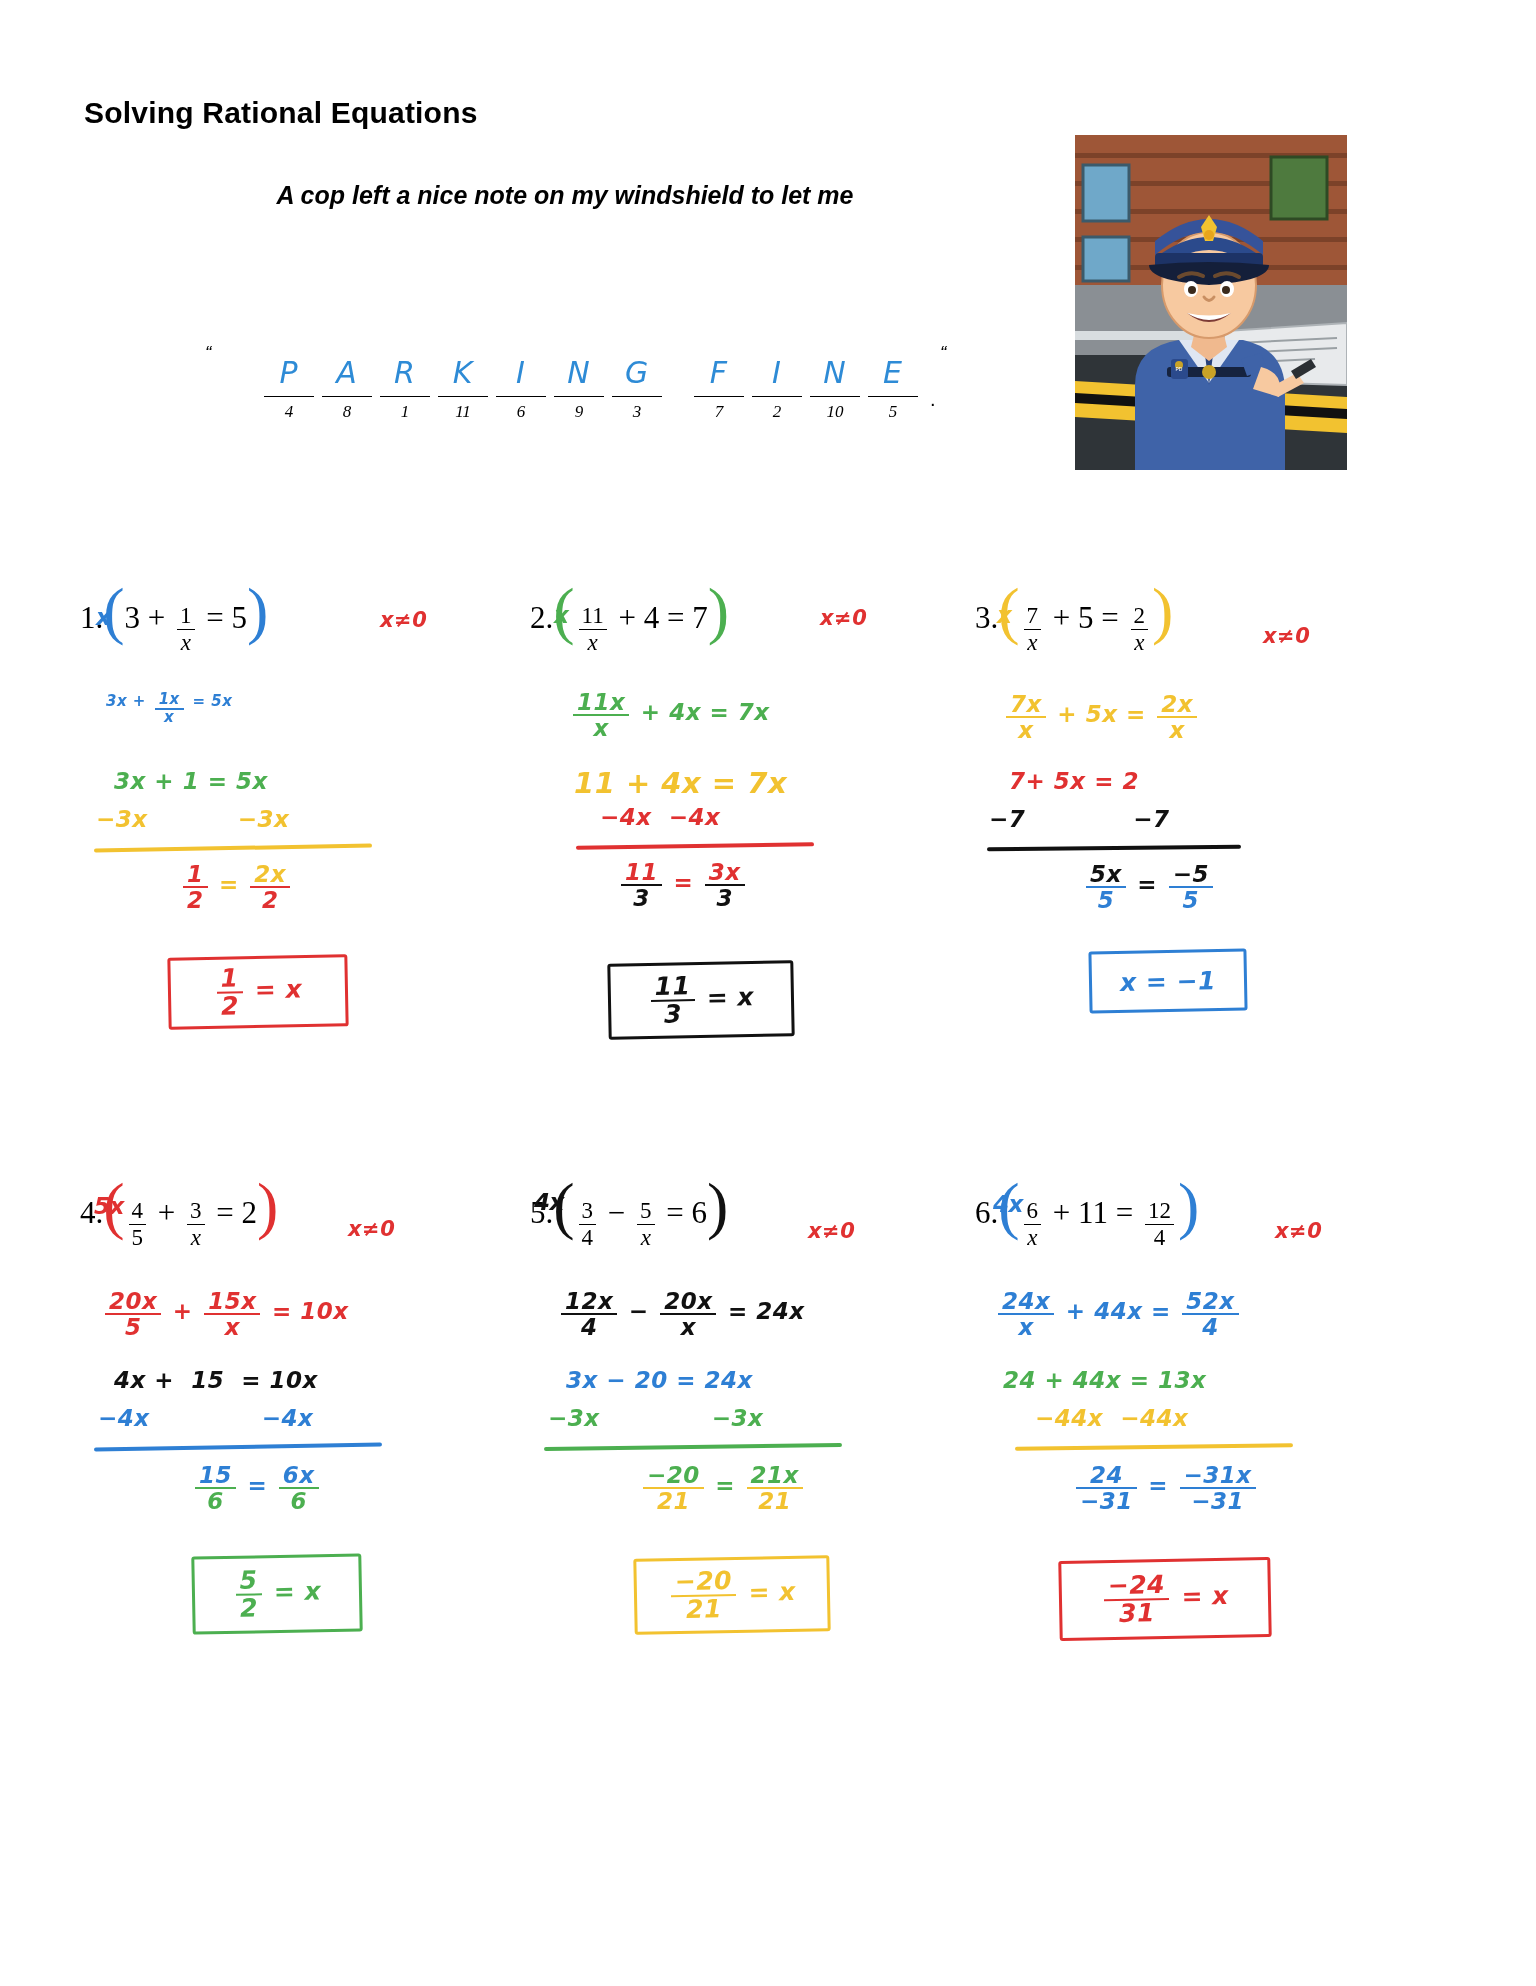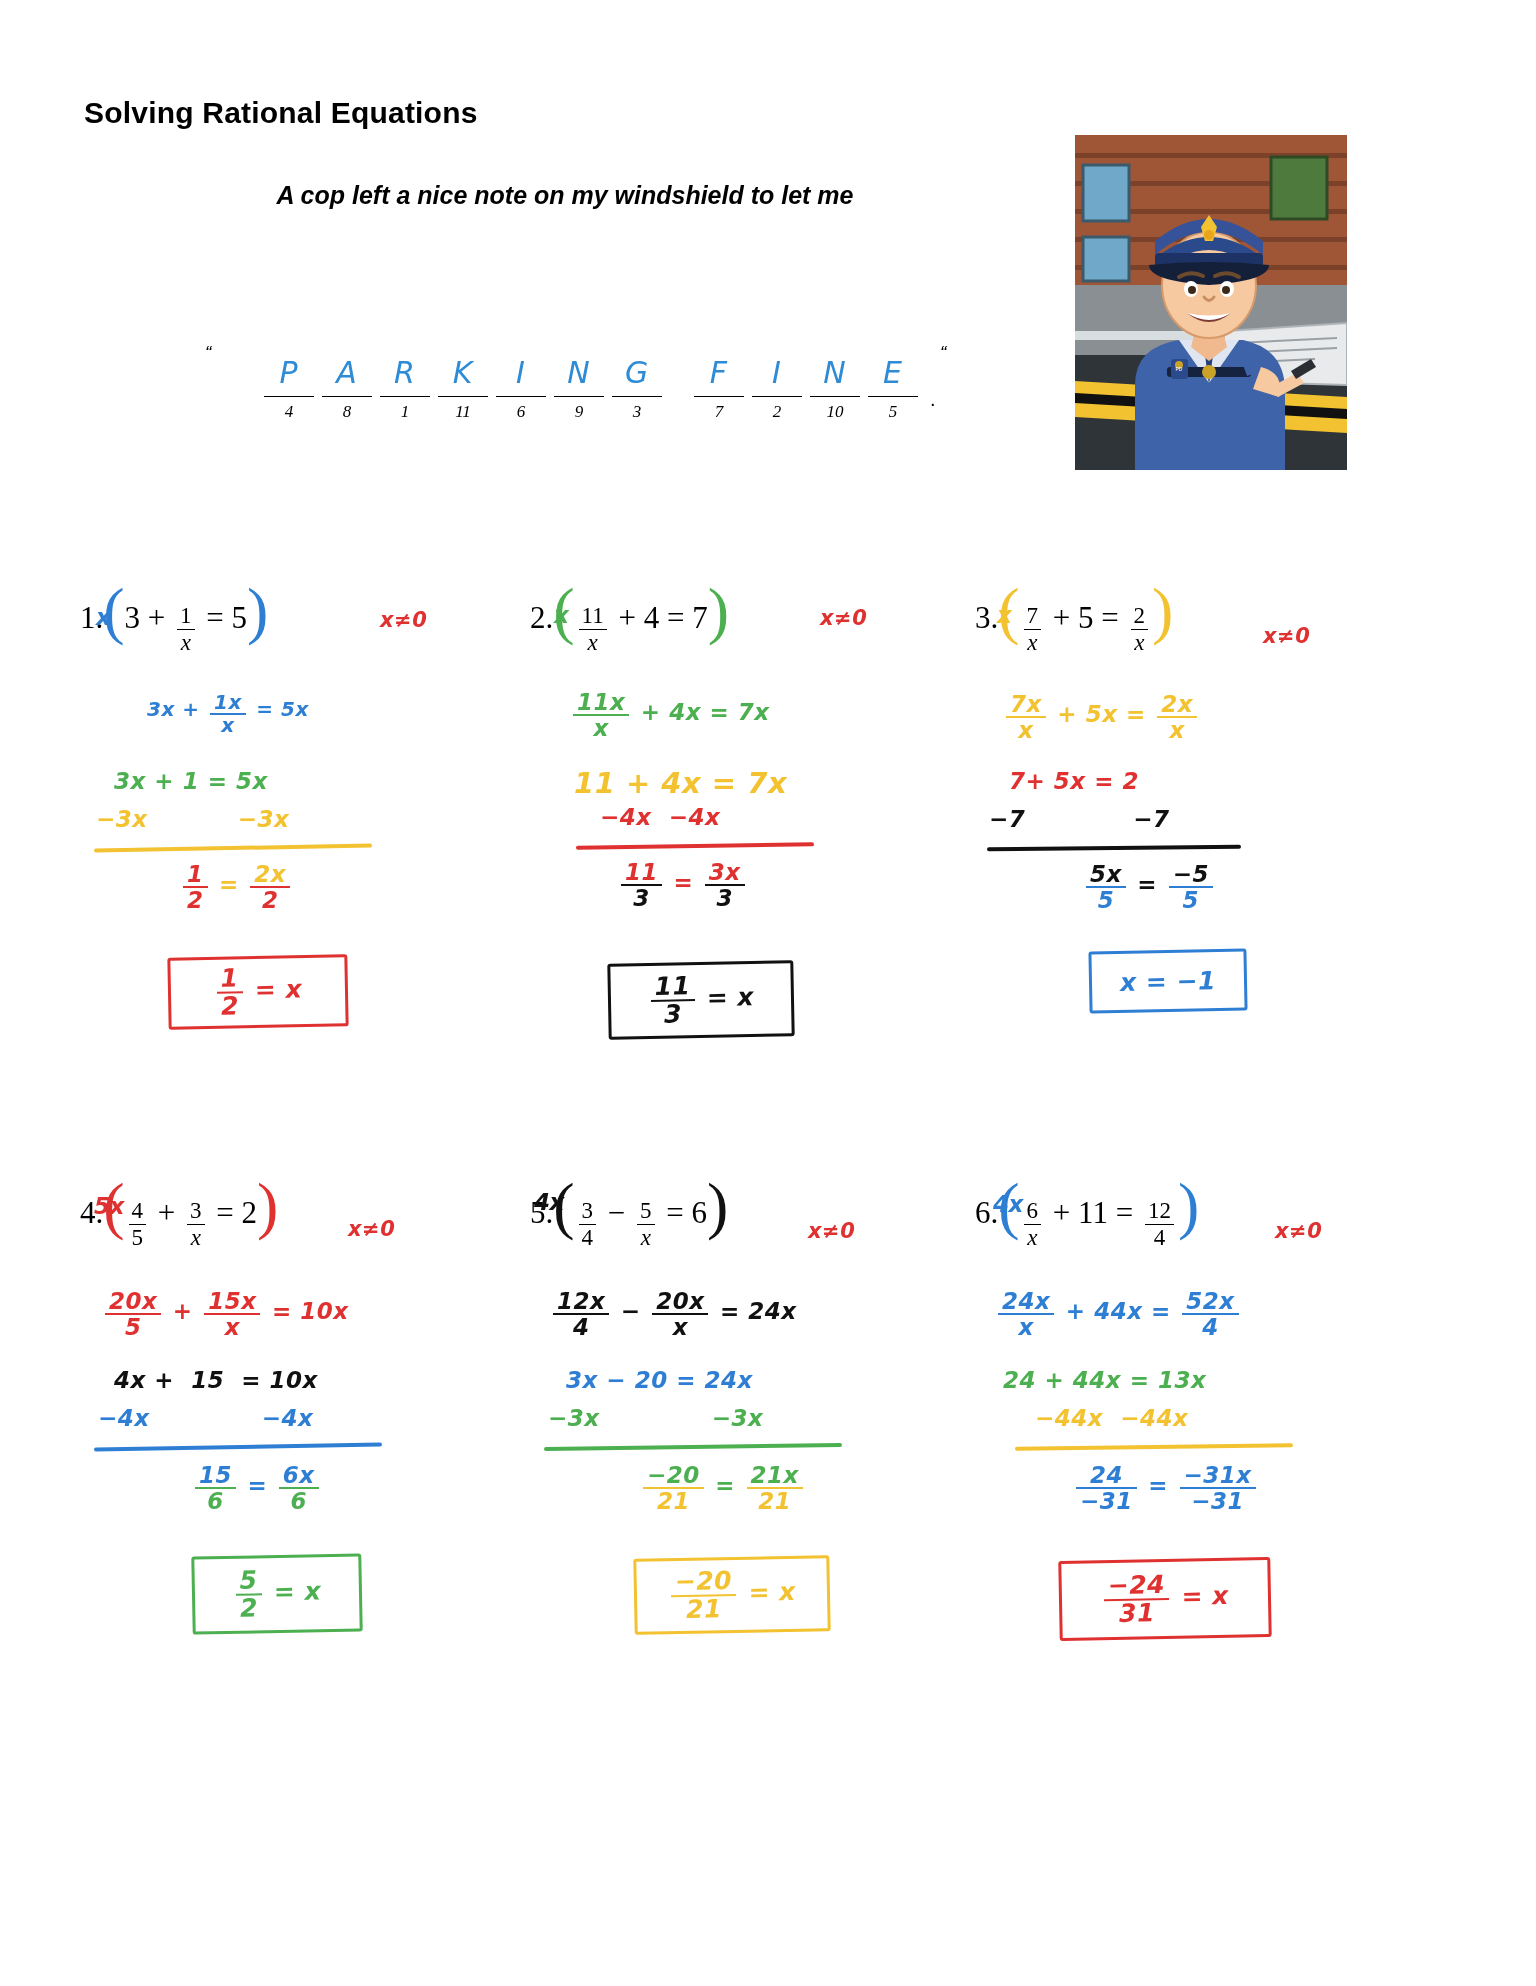--- a/index.html
+++ b/index.html
@@ -214,21 +214,21 @@
   <div class="grid">
 
     <div class="row">
 
       <div class="prob c0">
         <div class="eqline">
           <span class="multi c-blue" style="left:16px;top:4px;">x</span>
           <span class="pnum">1.</span><span class="paren c-blue">(</span><span class="eqbody">3 +&nbsp;<span class="frac"><span class="n">1</span><span class="d">x</span></span>&nbsp;= 5</span><span class="paren c-blue">)</span>
           <span class="ne" style="left:300px;top:8px;">x≠0</span>
         </div>
-        <div class="step hw c-blue" style="left:26px;top:92px;font-size:20px;margin-left:41px;">3x +&nbsp;<span class="hfrac bar-cur"><span class="n">1x</span><span class="d">x</span></span>&nbsp;= 5x</div>
+        <div class="step hw c-blue" style="left:26px;top:92px;font-size:15px;">3x +&nbsp;<span class="hfrac bar-cur"><span class="n">1x</span><span class="d">x</span></span>&nbsp;= 5x</div>
         <div class="step hw c-green" style="left:34px;top:168px;font-size:23px;">3x + 1 = 5x</div>
         <div class="step hw c-yellow" style="left:16px;top:206px;font-size:23px;">−3x<span style="display:inline-block;width:90px;"></span>−3x</div>
         <div class="sepline b-yellow" style="left:14px;top:246px;width:278px;transform:rotate(-1deg);"></div>
         <div class="step hw" style="left:100px;top:262px;font-size:23px;"><span class="c-red"><span class="hfrac bar-cur"><span class="n">1</span><span class="d">2</span></span></span><span class="c-yellow">&nbsp;=&nbsp;</span><span class="c-yellow"><span class="hfrac"><span class="n">2x</span><span class="d" style="border-top:2.5px solid #e03131;color:#e03131;">2</span></span></span></div>
         <div class="ansbox bd-red" style="left:88px;top:356px;width:180px;height:72px;">
           <span class="hw c-red"><span class="hfrac bar-cur"><span class="n">1</span><span class="d">2</span></span>&nbsp;= x</span>
         </div>
       </div>
 
       <div class="prob c1">
@@ -281,21 +281,21 @@
           <span class="hw c-green"><span class="hfrac bar-cur"><span class="n">5</span><span class="d">2</span></span>&nbsp;= x</span>
         </div>
       </div>
 
       <div class="prob c1">
         <div class="eqline">
           <span class="multi c-black" style="left:4px;top:-6px;">4x</span>
           <span class="pnum">5.</span><span class="paren c-black">(</span><span class="eqbody"><span class="frac"><span class="n">3</span><span class="d dn">4</span></span>&nbsp;−&nbsp;<span class="frac"><span class="n">5</span><span class="d">x</span></span>&nbsp;= 6</span><span class="paren c-black">)</span>
           <span class="ne" style="left:278px;top:24px;">x≠0</span>
         </div>
-        <div class="step hw c-black" style="left:20px;top:94px;font-size:23px;"><span class="hfrac bar-cur"><span class="n">12x</span><span class="d">4</span></span>&nbsp;−&nbsp;<span class="hfrac bar-cur"><span class="n">20x</span><span class="d">x</span></span>&nbsp;= 24x</div>
+        <div class="step hw c-black" style="left:28px;top:94px;font-size:23px;"><span class="hfrac bar-cur"><span class="n">12x</span><span class="d">4</span></span>&nbsp;−&nbsp;<span class="hfrac bar-cur"><span class="n">20x</span><span class="d">x</span></span>&nbsp;= 24x</div>
         <div class="step hw c-blue" style="left:36px;top:172px;font-size:23px;">3x − 20 = 24x</div>
         <div class="step hw c-green" style="left:18px;top:210px;font-size:23px;">−3x<span style="display:inline-block;width:112px;"></span>−3x</div>
         <div class="sepline b-green" style="left:14px;top:250px;width:298px;transform:rotate(-.8deg);"></div>
         <div class="step hw" style="left:110px;top:268px;font-size:23px;"><span class="c-green"><span class="hfrac"><span class="n">−20</span><span class="d" style="border-top:2.5px solid #f2c230;color:#f2c230;">21</span></span></span><span class="c-green">&nbsp;=&nbsp;</span><span class="c-green"><span class="hfrac"><span class="n">21x</span><span class="d" style="border-top:2.5px solid #f2c230;color:#f2c230;">21</span></span></span></div>
         <div class="ansbox bd-yellow" style="left:104px;top:362px;width:196px;height:76px;">
           <span class="hw c-yellow"><span class="hfrac bar-cur"><span class="n">−20</span><span class="d">21</span></span>&nbsp;= x</span>
         </div>
       </div>
 
       <div class="prob c2">

